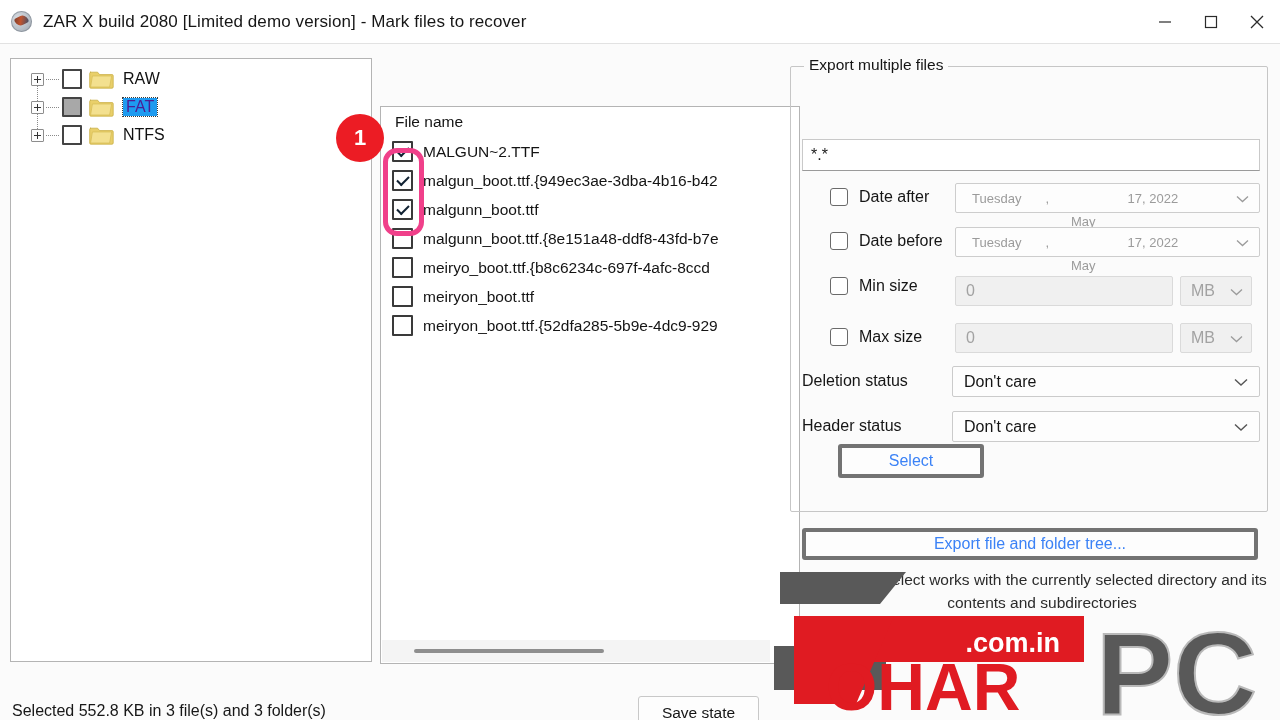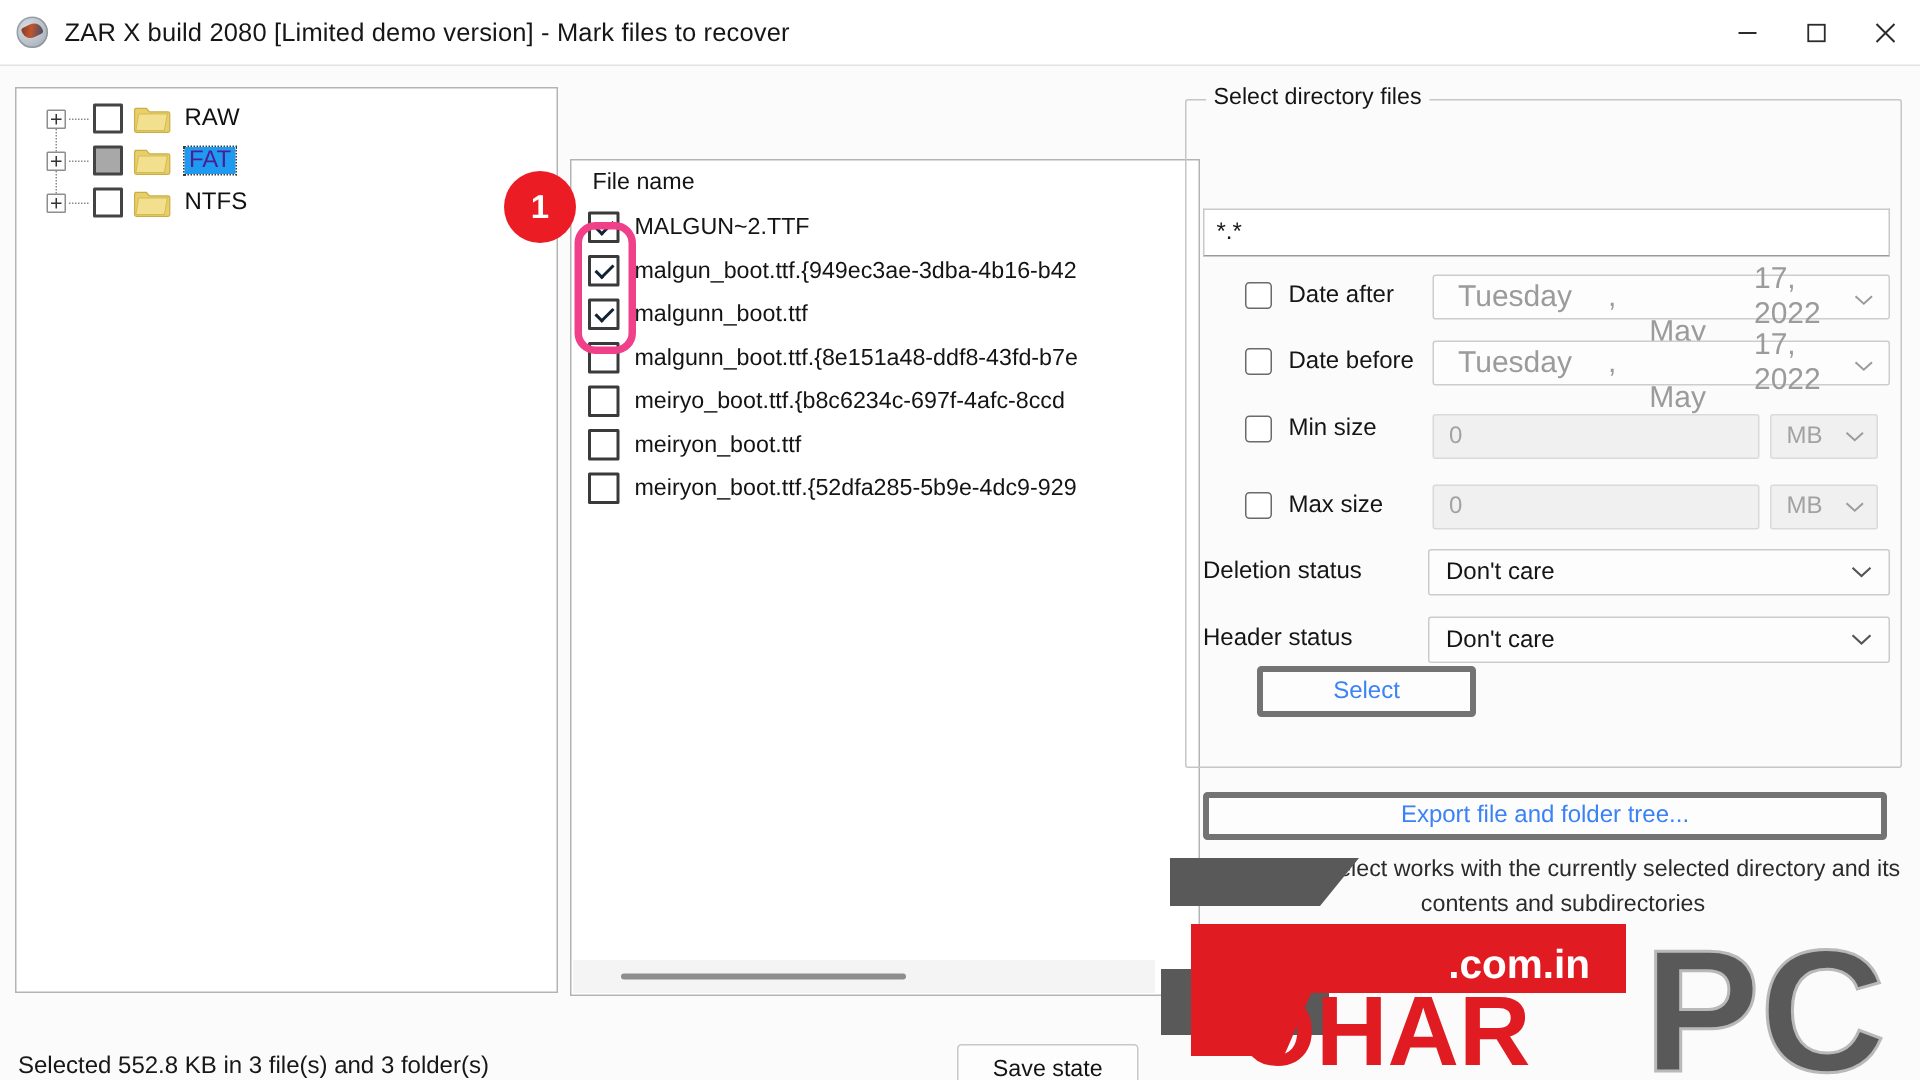--- a/index.html
+++ b/index.html
@@ -153,21 +153,21 @@
   .opt-row { position:absolute; left:22px; display:flex; align-items:center;padding-left:28px; }
   .cbx {
     width:18px; height:18px; border:1.6px solid #6a6a6a; border-radius:3px;
     background:#fff; flex:none;
   }
   .opt-label { margin-left:11px; font-size:16px; color:#151515; white-space:nowrap; }
 
   .date-box {
     position:absolute; width:305px; height:30px;
     border:1px solid #cdcdcd; background:#fdfdfd; border-radius:2px;
-    display:flex; align-items:center; color:#9b9b9b; font-size:20px;
+    display:flex; align-items:center; color:#9b9b9b; font-size:13px;
   }
   .date-box .d-day  { margin-left:16px; }
   .date-box .d-comma{ margin-left:24px; }
   .date-box .d-mon  { margin-left:22px;margin-top:46px; }
   .date-box .d-date { margin-left:32px; }
   .date-box .chev   { margin-left:auto; margin-right:10px; }
 
   .size-box {
     position:absolute; width:218px; height:30px;
     border:1px solid #dadada; background:#f0f0f0; border-radius:2px;
@@ -330,21 +330,21 @@
       <div id="hscroll-thumb"></div>
     </div>
   </div>
 
   <div id="status-text">Selected 552.8 KB in 3 file(s) and 3 folder(s)</div>
   <div id="save-state">Save state</div>
 
   <div id="right-pane">
 
     <div id="group-select"></div>
-    <div id="group-legend">Select directory files</div>
+    <div id="group-legend">Export multiple files</div>
 
     <input id="mask-input" type="text" value="*.*" style="">
 
     <div class="opt-row" style="top:144px;">
       <div class="cbx"></div>
       <div class="opt-label">Date after</div>
     </div>
     <div class="date-box" style="left:175px; top:139px;">
       <span class="d-day">Tuesday</span>
       <span class="d-comma">,</span>

